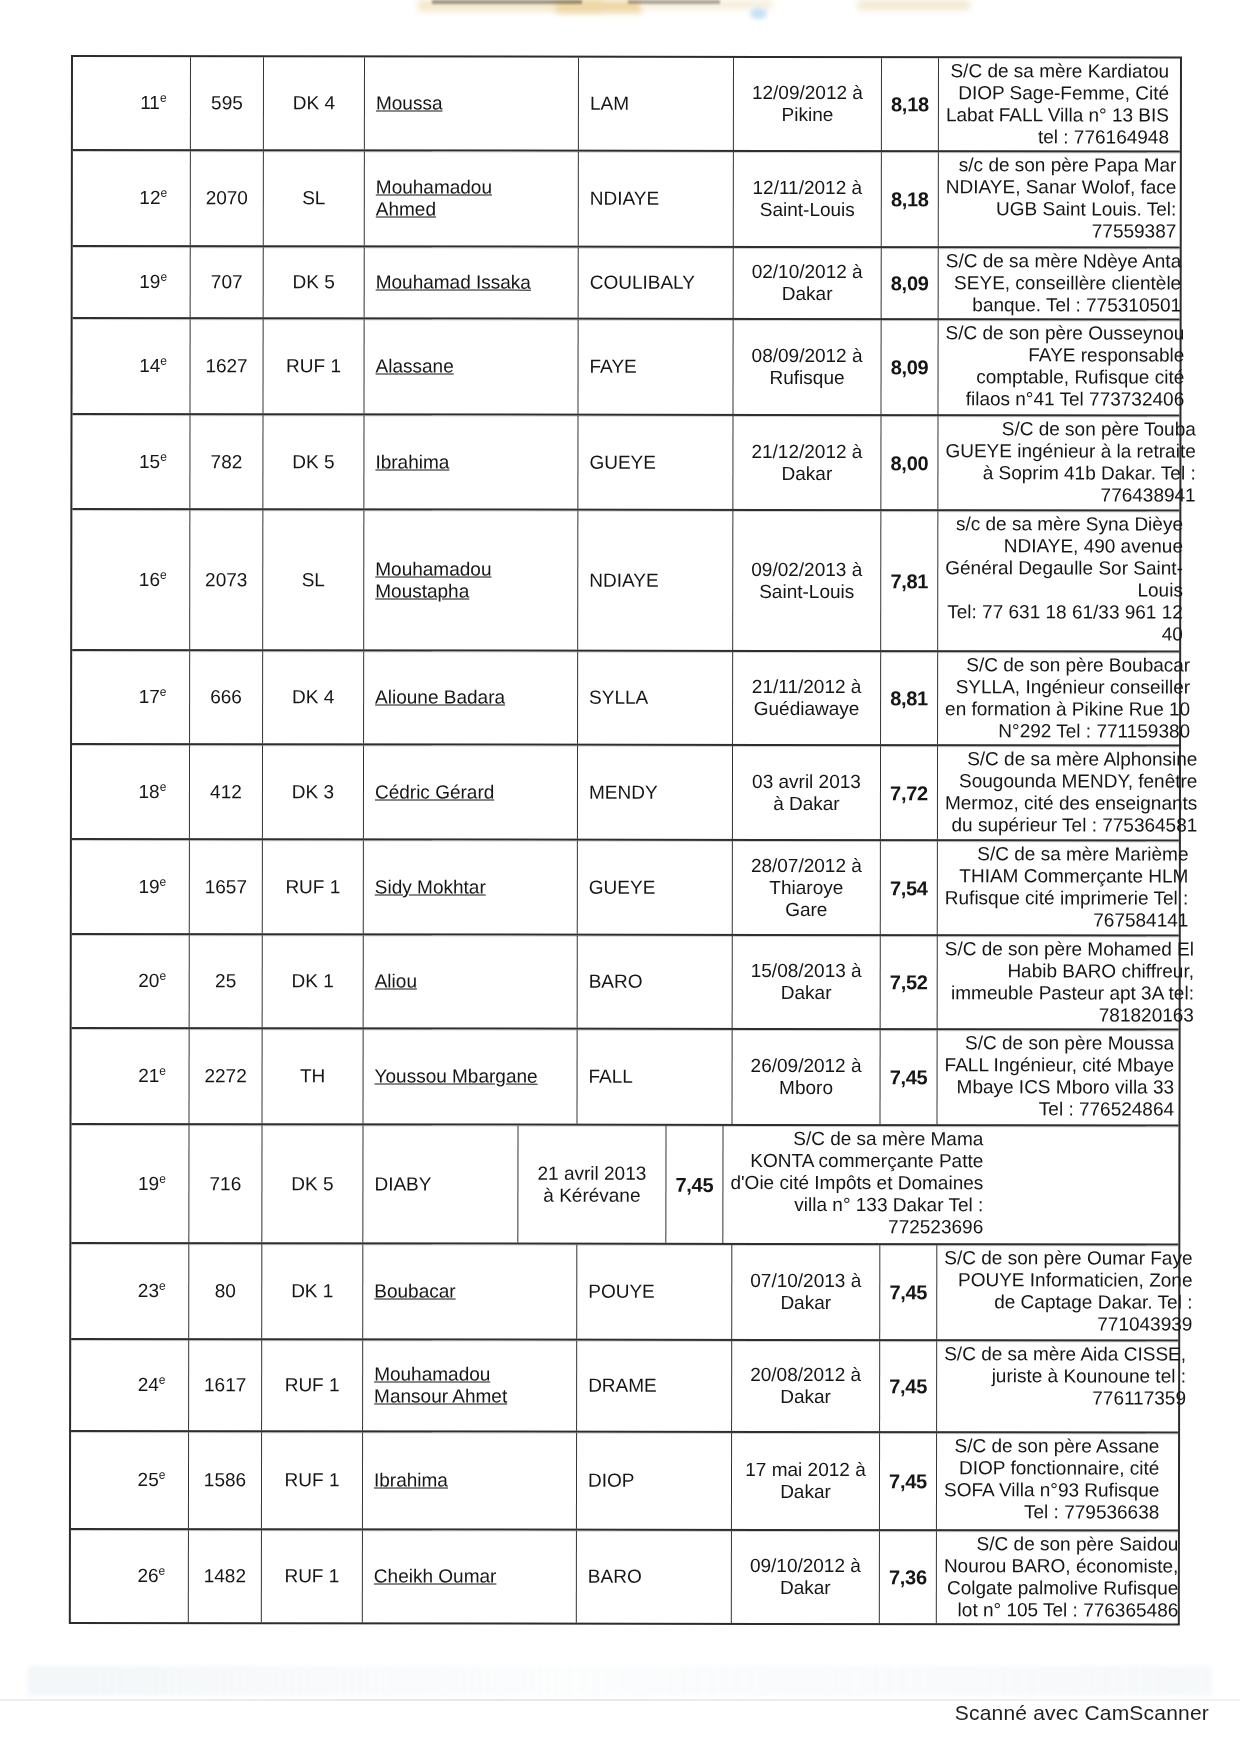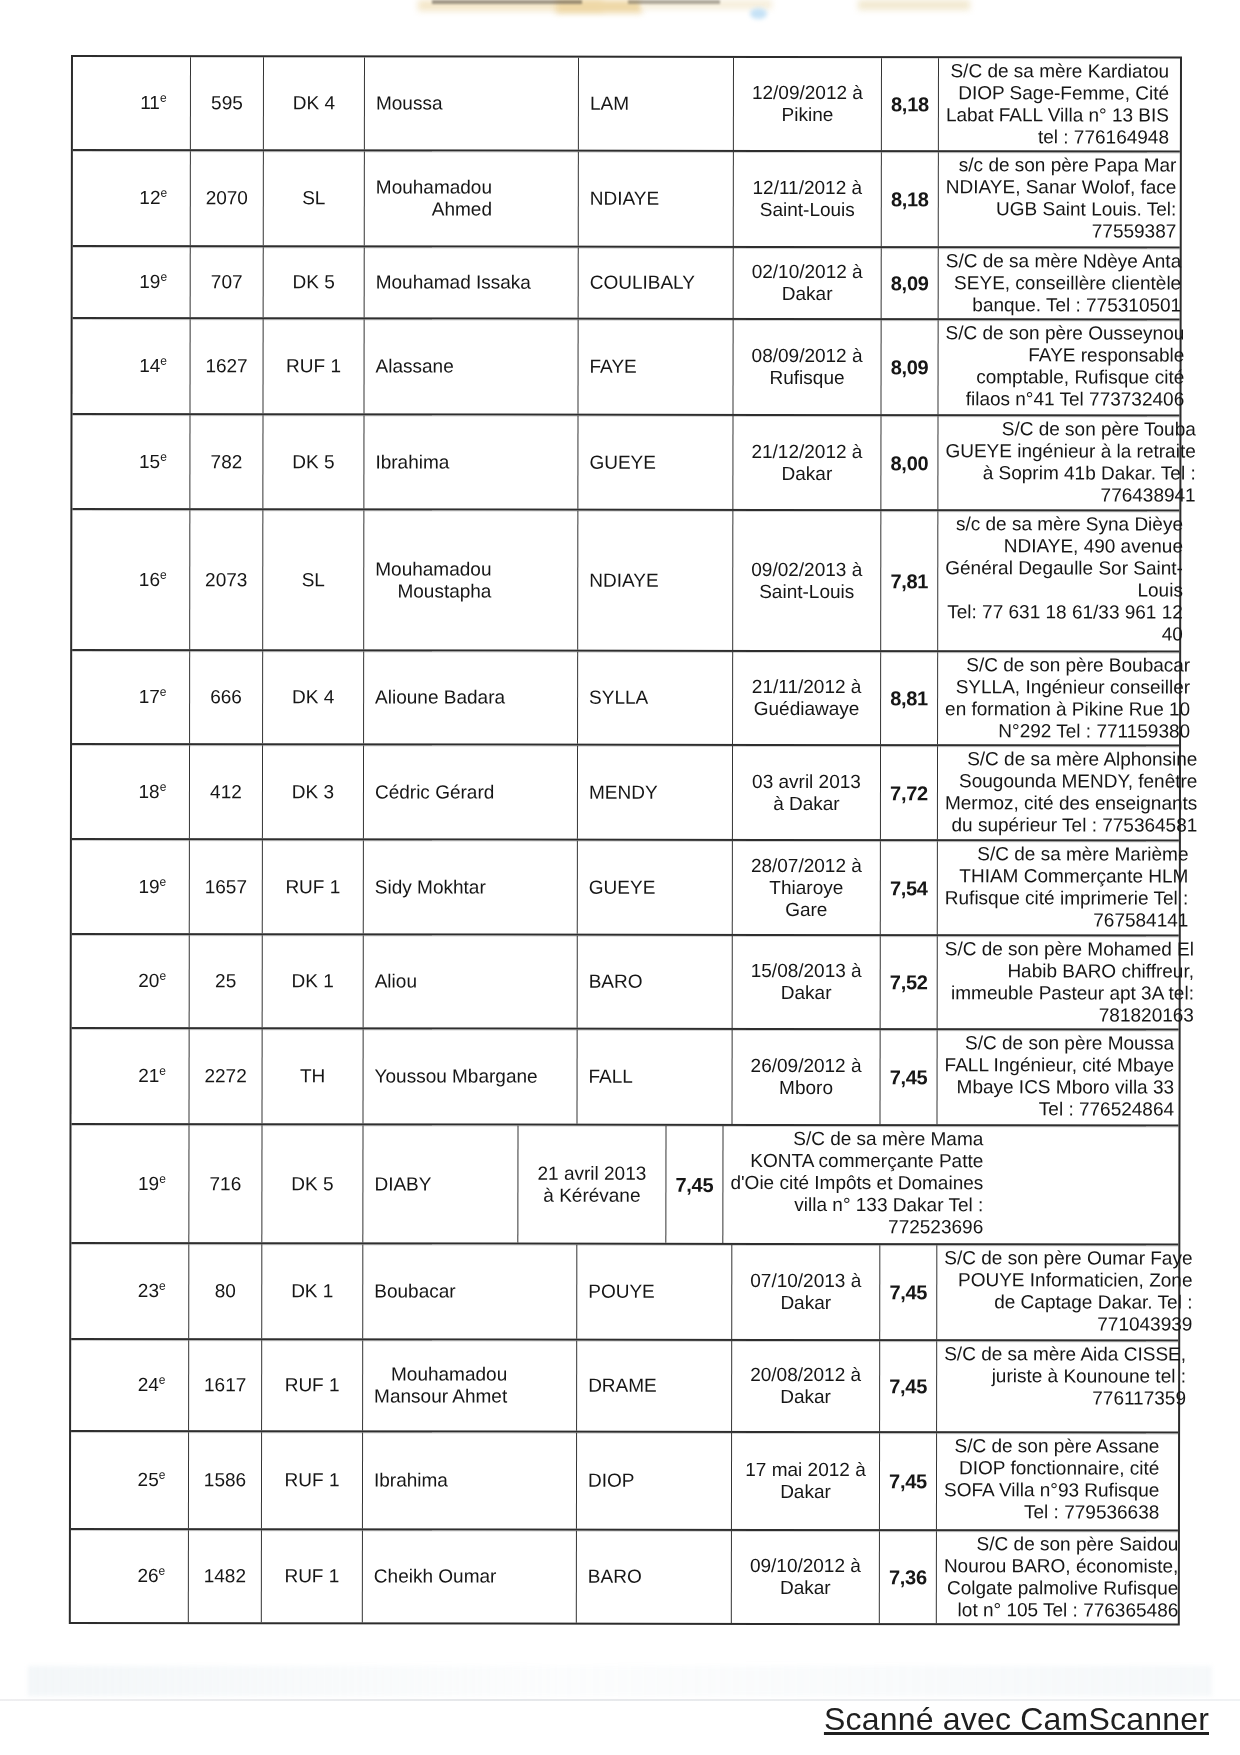--- a/index.html
+++ b/index.html
@@ -33,42 +33,42 @@
   .cell {
     border-right:1.5px solid #343434; box-sizing:border-box; flex:none;
     display:flex; align-items:center; justify-content:center;
     text-align:center; font-size:19px; line-height:22px; padding:4px 6px;
     white-space:pre-line; color:#161616;
   }
   .cell:last-child { border-right:0; }
   .c-rank   { width:74px;margin-left:44px; }
   .c-num    { width:73px; }
   .c-code   { width:101px; }
-  .c-first  { width:214px; justify-content:flex-start; text-align:right; padding-left:11px; }
+  .c-first  { width:214px; justify-content:flex-start; text-align:left; padding-left:11px;text-decoration:underline; }
   .c-last   { width:155px; justify-content:flex-start; text-align:left; padding-left:11px; }
   .c-date   { width:148px; }
   .c-score  { width:57px; font-weight:bold; font-size:20px; letter-spacing:-0.3px; }
   .c-contact{ width:284px; align-items:flex-start; justify-content:flex-start;
               text-align:right; padding:2px 7px; line-height:22px; }
   .rank-wrap { display:inline; }
   .rank-sup { font-size:12px; vertical-align:super; line-height:0; }
 
   
   .footer-band {
     position:absolute; left:28px; top:1666px; width:1184px; height:30px;
     background:linear-gradient(90deg, rgba(224,233,238,.38), rgba(224,233,238,.10) 45%, rgba(224,233,238,.30));
     filter:blur(2px); pointer-events:none;
   }
   .footer-line {
     position:absolute; left:0; top:1699px; width:1240px; height:1.5px;
     background:linear-gradient(90deg,#ededef,#e3e5e8 40%,#eff1f3); opacity:.9;
   }
   .footer-credit {
     position:absolute; top:1701px; right:31px;
-    font-size:32px; color:#1f1f1f; letter-spacing:0.2px;text-decoration:underline;
+    font-size:21px; color:#1f1f1f; letter-spacing:0.2px;
   }
 </style>
 </head>
 <body>
 
 <div class="page">
 
   <div class="artifact art-cream1"></div>
   <div class="artifact art-cream2"></div>
   <div class="artifact art-cream3"></div>

